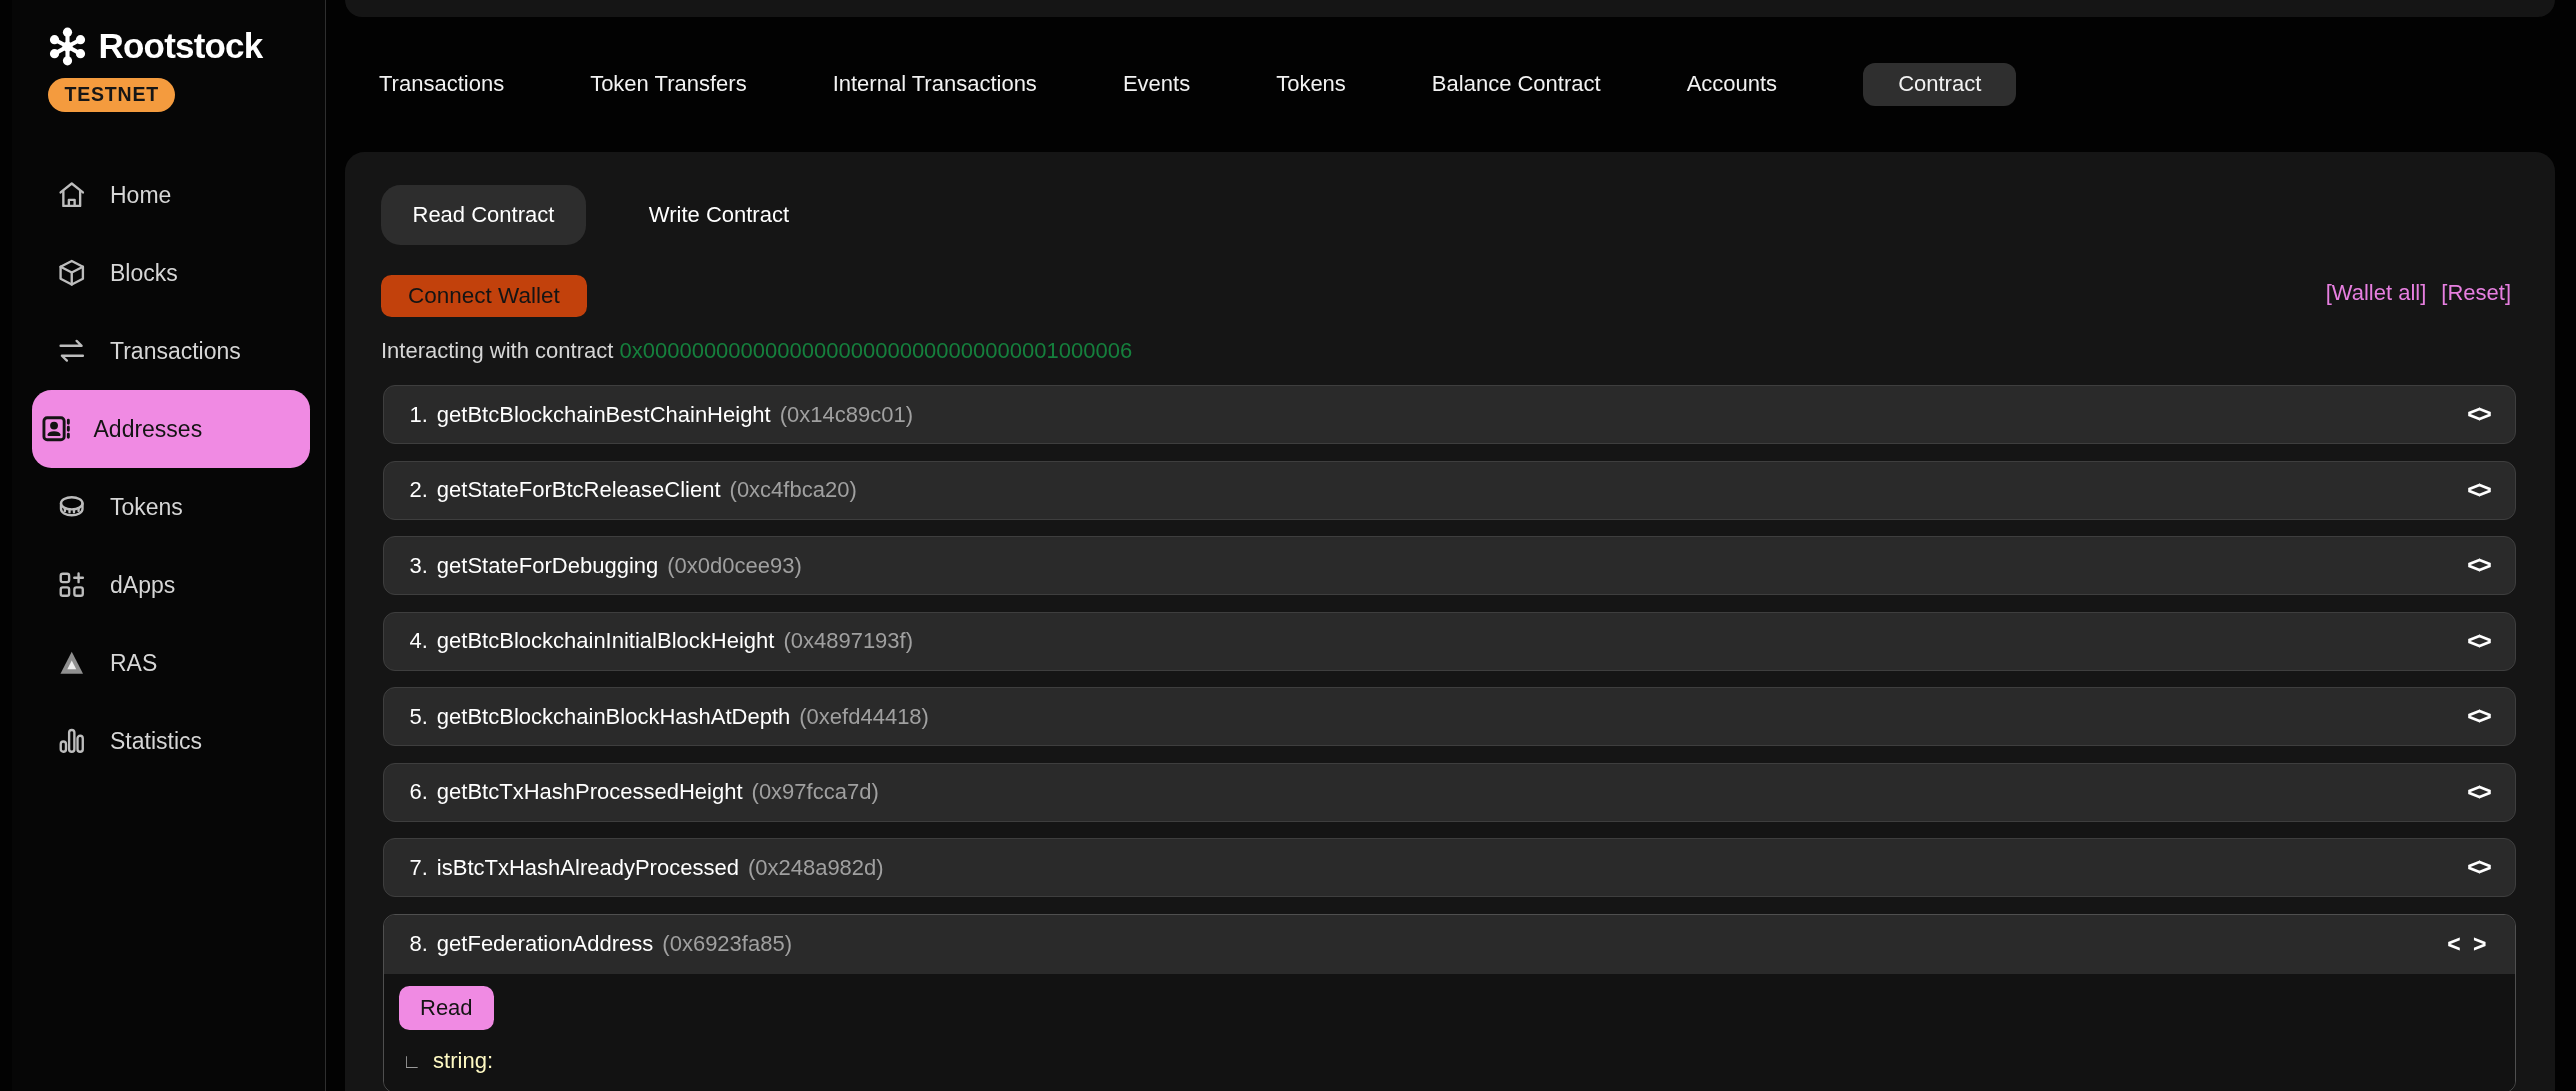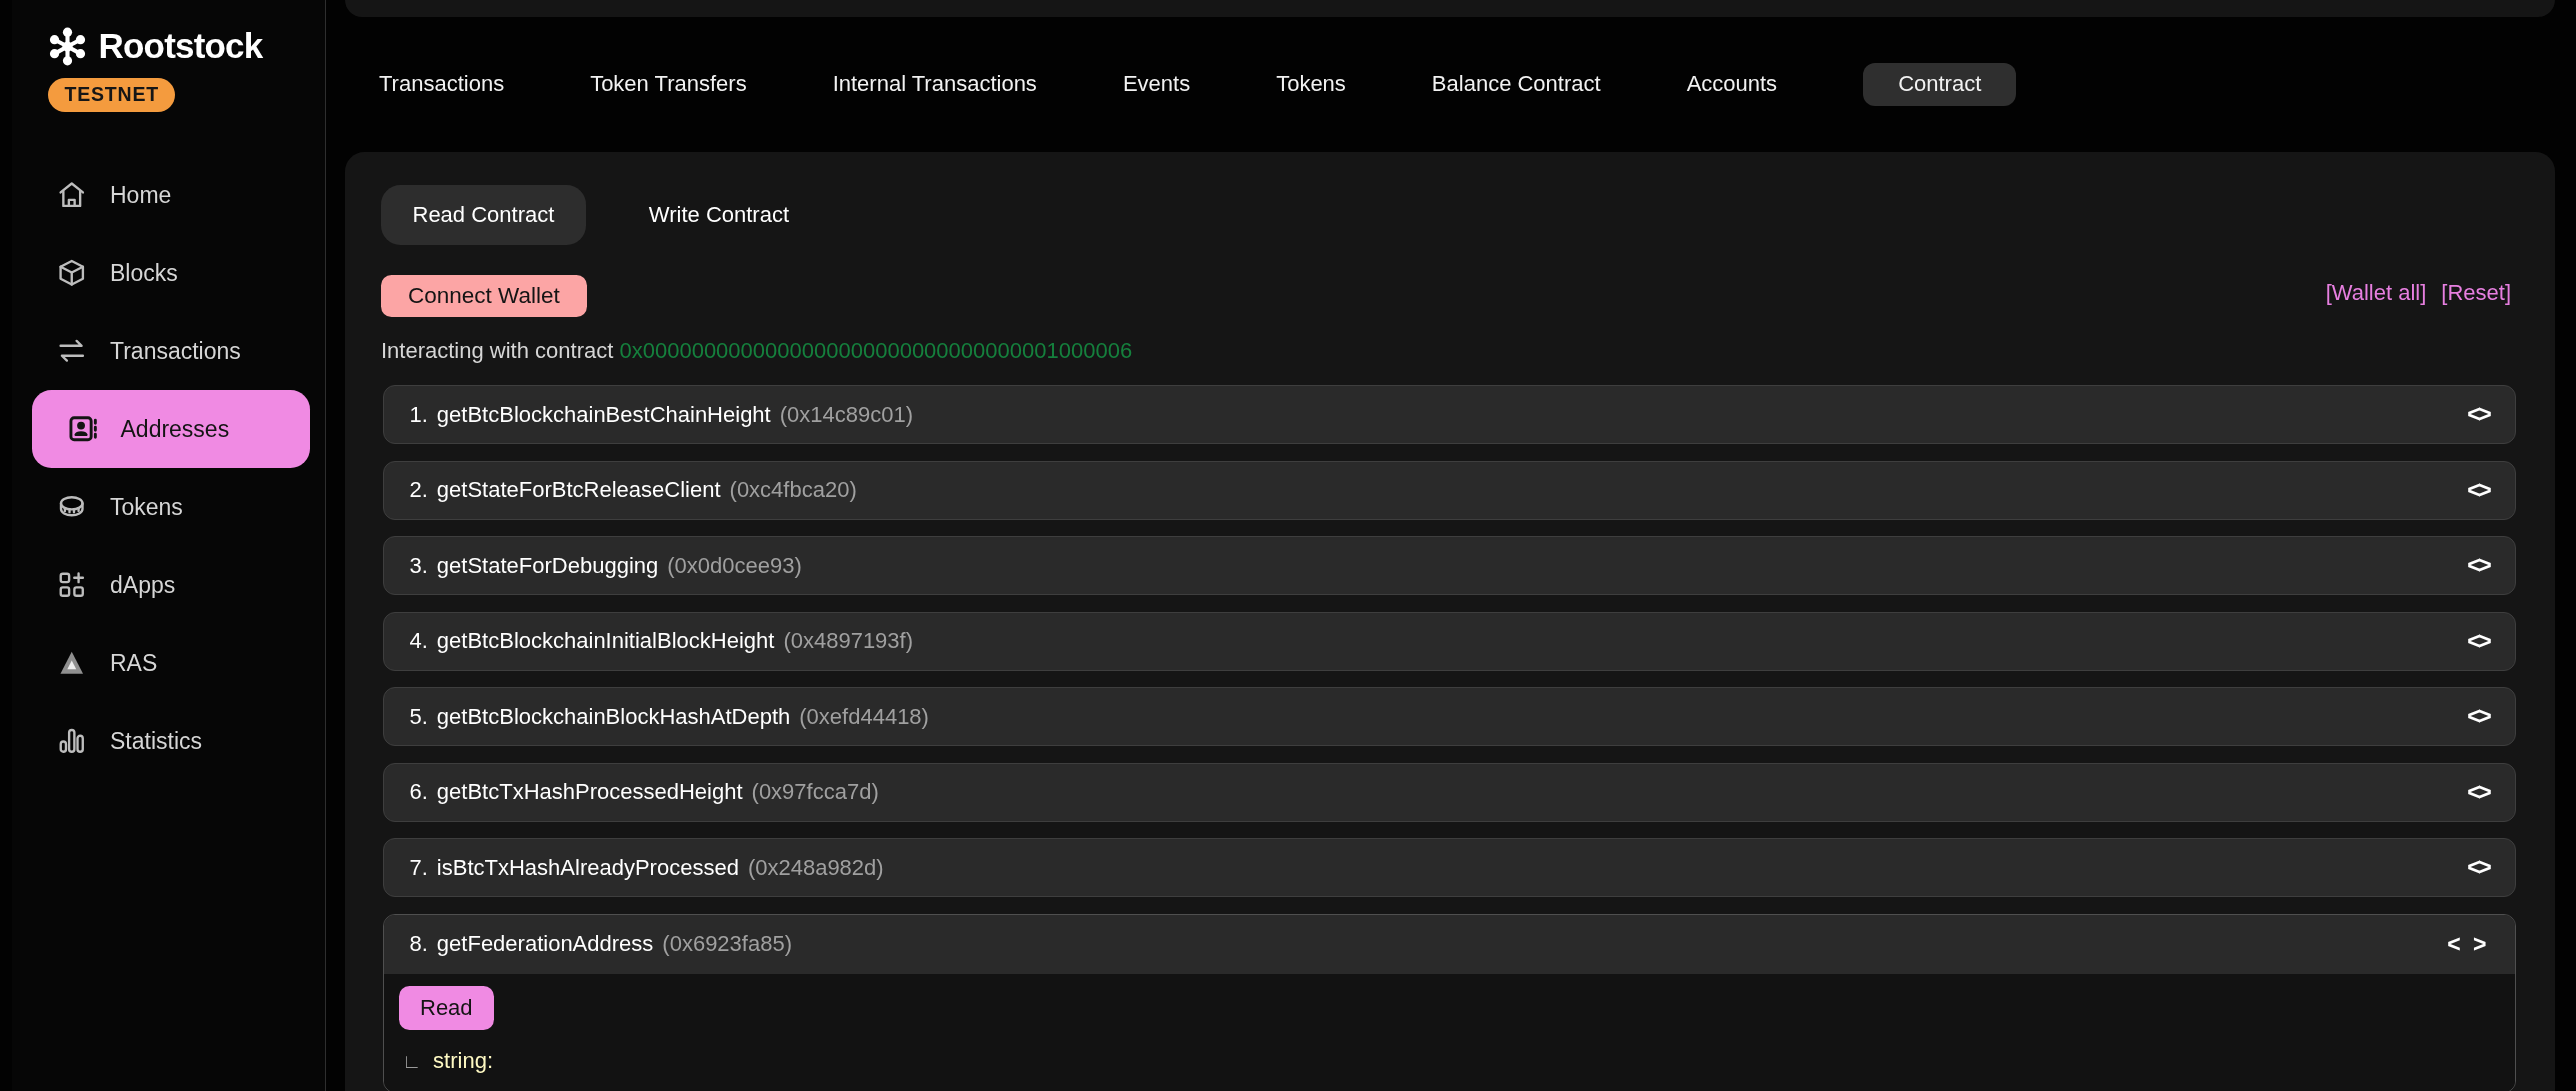--- a/index.html
+++ b/index.html
@@ -16,21 +16,21 @@
   .badge { position:absolute; left:36px; top:78px; background:#f49b3e; color:#161616;
     font-size:19.5px; font-weight:700; letter-spacing:0.8px; padding:5.3px 16.5px; border-radius:18px; }
   #nav { position:absolute; left:0; top:156px; width:314px; }
   .nav-item { position:relative; height:78px; display:flex; align-items:center;
     padding-left:44px; gap:22.5px; cursor:pointer; }
   .nav-item .nav-icon { width:31.5px; height:31.5px; flex:0 0 31.5px; display:flex; align-items:center; }
   .nav-item .nav-label { color:#d6d6d6; font-size:23px; font-weight:400; }
   .nav-item svg { width:31.5px; height:31.5px; stroke:#bdbdbd; stroke-width:1.8; fill:none;
     stroke-linecap:round; stroke-linejoin:round; }
   .nav-item.active { background:#f08ae3; margin:0 16.5px 0 19.5px; border-radius:19.5px;
-    padding-left:35px; width:278px; }
+    padding-left:8px; width:278px; }
   .nav-item.active .nav-label { color:#141414; font-weight:500; }
   .nav-item.active svg { stroke:#141414; }
 
   
   #top-sliver { position:absolute; left:345px; top:0; width:2210px; height:16.5px;
     background:#151515; border-radius:0 0 19.5px 19.5px; }
   #tabbar { position:absolute; left:379px; top:54px; height:60px; display:flex;
     align-items:center; gap:86px; }
   .tab { color:#f2f2f2; font-size:22px; font-weight:500; white-space:nowrap; cursor:pointer; }
   .tab.active { background:#2f2f2f; border-radius:12px; height:43px; display:flex;
@@ -38,21 +38,21 @@
 
   
   #card { position:absolute; left:345px; top:152px; width:2210px; height:976px;
     background:#151515; border-radius:19.5px 19.5px 0 0; }
 
   #rw-tabs { position:absolute; left:36px; top:33px; display:flex; align-items:center; gap:31.5px; }
   .rw-tab { color:#fff; font-size:22px; font-weight:500; height:60px; display:flex;
     align-items:center; padding:0 31.5px; cursor:pointer; }
   .rw-tab.active { background:#2d2d2d; border-radius:19.5px; }
 
-  #connect-btn { position:absolute; left:36px; top:123px; height:42px; background:#fca5a5;
+  #connect-btn { position:absolute; left:36px; top:123px; height:42px; background:#c2410c;
     color:#141414; font-size:22.5px; font-weight:500; display:flex; align-items:center;
     padding:0 27px; border-radius:10.5px; border:none; cursor:pointer;
     font-family:"Liberation Sans","DejaVu Sans",sans-serif; }
   #links { position:absolute; right:44px; top:128px; display:flex; gap:15px; }
   .pink-link { color:#e77fe0; font-size:22px; font-weight:500; cursor:pointer; text-decoration:none; }
 
   #interacting { position:absolute; left:36px; top:186px; font-size:22px; color:#d6d6d6; }
   #interacting .addr { color:#15803d; }
 
   #fn-list { position:absolute; left:38px; top:233px; width:2133px; }

